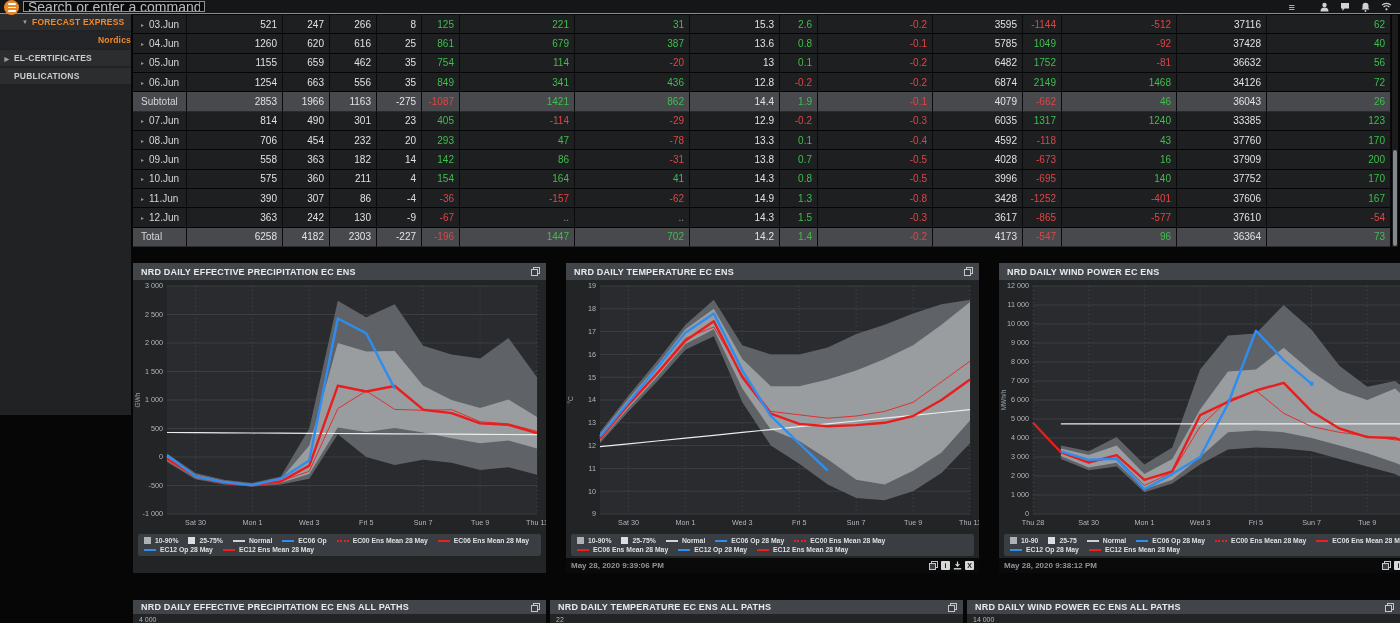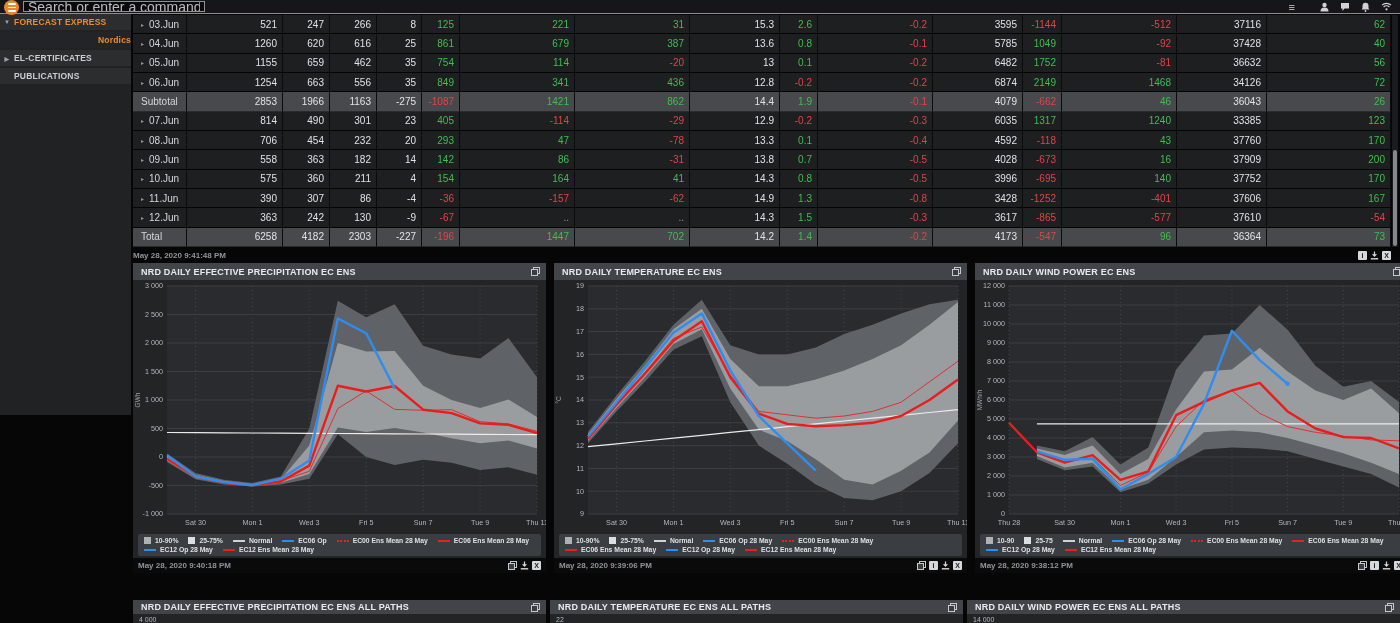--- a/index.html
+++ b/index.html
@@ -18,21 +18,21 @@
   .search::placeholder{color:#b7bcc0;}
   .tb-icons{position:absolute;right:8px;top:0;height:13px;display:flex;align-items:center;gap:11px;}
   .tb-icons .menu-glyph{color:#cfd3d6;font-size:11px;line-height:10px;margin-right:14px;}
   .tb-icons svg{display:block;}
 
   
   .sidebar{position:absolute;left:0;top:14px;width:131px;height:401px;background:#212224;}
   .side-item{height:16px;margin-bottom:2px;display:flex;align-items:center;background:#2c2d2f;
     font-size:8.5px;font-weight:bold;color:#c9cdd0;letter-spacing:.2px;cursor:pointer;}
   .side-item .car{width:14px;text-align:center;font-size:6px;color:#9aa0a4;}
-  .side-item.orange{color:#ef8b2b;}
+  .side-item.orange{color:#ef8b2b;padding-left:18px;}
   .side-item.child{background:#232427;justify-content:flex-end;}
   .side-item.child .lbl{padding-left:14px;}
 
   
   .table-wrap{position:absolute;left:133px;top:15px;width:1258px;}
   .trow{display:grid;grid-template-columns:54px 96px 47px 47px 45px 38px 115px 115px 90px 38px 115px 90px 39px 115px 90px 124px;
     height:19.33px;box-sizing:border-box;}
   .tcell{background:#1d1f21;border-right:1px solid #0b0b0c;border-bottom:1px solid #050506;
     font-size:10px;display:flex;align-items:center;justify-content:flex-end;padding:0 5px 0 2px;
     color:#dfe3e6;box-sizing:border-box;overflow:hidden;}
@@ -50,21 +50,21 @@
     align-items:center;justify-content:space-between;}
   .stamp{font-size:8px;color:#8f959a;font-weight:bold;}
   .foot-icons{display:flex;gap:3px;align-items:center;}
 
   
   .ic{display:inline-flex;align-items:center;justify-content:center;cursor:pointer;}
   .ic-box{width:9px;height:9px;background:#d6d9db;color:#1c1d1f;font-size:7px;font-weight:bold;
     border-radius:1px;line-height:9px;text-align:center;}
 
   
-  .panels{position:absolute;left:133px;top:263px;width:1267px;display:flex;gap:8px;}
+  .panels{position:absolute;left:133px;top:263px;width:1267px;display:flex;gap:20px;}
   .panel{background:#222426;display:flex;flex-direction:column;}
   .p-head{height:17px;background:#41454a;display:flex;align-items:center;justify-content:space-between;
     padding:0 6px 0 8px;cursor:pointer;}
   .p-title{font-size:9px;font-weight:bold;color:#e8ebed;letter-spacing:.2px;}
   .legend{margin:2px 5px 2px 5px;background:#3a3d41;border-radius:2px;padding:3px 6px;
     display:flex;flex-wrap:wrap;column-gap:10px;row-gap:2px;align-items:center;}
   .lg-item{display:flex;align-items:center;gap:4px;font-size:6.8px;color:#dde0e2;font-weight:bold;cursor:pointer;}
   .sw{display:inline-block;}
   .sw-box1{width:7px;height:7px;background:#aeb2b4;}
   .sw-box2{width:7px;height:7px;background:#dcdfe1;}
@@ -395,37 +395,20 @@
         <div class="tcell c-g">96</div>
         <div class="tcell c-w">36364</div>
         <div class="tcell c-g">73</div>
       </div>
     </div>
   <div class="tbl-scroll">
       <div class="thumb"></div>
     </div>
   <div class="page-scroll"></div>
 
-  <div class="table-footer">
-    <span class="stamp">May 28, 2020 9:41:48 PM</span>
-    <span class="foot-icons" id="tableFootIcons">
-        <span class="ic">
-          <span class="ic-box">i</span>
-        </span>
-        <span class="ic">
-          <svg width="9" height="9" viewBox="0 0 9 9">
-            <path d="M4.5 0.5v4.5M2.6 3.2l1.9 2 1.9-2" stroke="#d6d9db" fill="none" stroke-width="1.2"></path>
-            <path d="M0.8 7.8h7.4" stroke="#d6d9db" stroke-width="1.4"></path>
-          </svg>
-        </span>
-        <span class="ic">
-          <span class="ic-box">X</span>
-        </span>
-      </span>
-  </div>
 
   <div class="panels" id="panels">
       <div class="panel" style="width: 413px;">
         <div class="p-head">
           <span class="p-title">NRD DAILY EFFECTIVE PRECIPITATION EC ENS</span>
           <span class="ic">
             <svg width="9" height="9" viewBox="0 0 9 9">
               <rect x="2.5" y="0.5" width="6" height="6" fill="none" stroke="#c4c8cb"></rect>
               <rect x="0.5" y="2.5" width="6" height="6" fill="#3a3d41" stroke="#c4c8cb"></rect>
             </svg>
@@ -499,40 +482,20 @@
             <span class="sw sw-ln red dash"></span>
             <span>EC06 Ens Mean 28 May</span>
           </span>
           <span class="lg-item">
             <span class="sw sw-ln blue"></span>
             <span>EC12 Op 28 May</span>
           </span>
           <span class="lg-item">
             <span class="sw sw-ln red"></span>
             <span>EC12 Ens Mean 28 May</span>
-          </span>
-        </div>
-        <div class="p-foot">
-          <span class="stamp">May 28, 2020 9:40:18 PM</span>
-          <span class="foot-icons">
-            <span class="ic">
-              <svg width="9" height="9" viewBox="0 0 9 9">
-                <rect x="2.5" y="0.5" width="6" height="6" fill="none" stroke="#c4c8cb"></rect>
-                <rect x="0.5" y="2.5" width="6" height="6" fill="#3a3d41" stroke="#c4c8cb"></rect>
-              </svg>
-            </span>
-            <span class="ic">
-              <svg width="9" height="9" viewBox="0 0 9 9">
-                <path d="M4.5 0.5v4.5M2.6 3.2l1.9 2 1.9-2" stroke="#d6d9db" fill="none" stroke-width="1.2"></path>
-                <path d="M0.8 7.8h7.4" stroke="#d6d9db" stroke-width="1.4"></path>
-              </svg>
-            </span>
-            <span class="ic">
-              <span class="ic-box">X</span>
-            </span>
           </span>
         </div>
       </div>
       <div class="panel" style="width: 413px;">
         <div class="p-head">
           <span class="p-title">NRD DAILY TEMPERATURE EC ENS</span>
           <span class="ic">
             <svg width="9" height="9" viewBox="0 0 9 9">
               <rect x="2.5" y="0.5" width="6" height="6" fill="none" stroke="#c4c8cb"></rect>
               <rect x="0.5" y="2.5" width="6" height="6" fill="#3a3d41" stroke="#c4c8cb"></rect>

